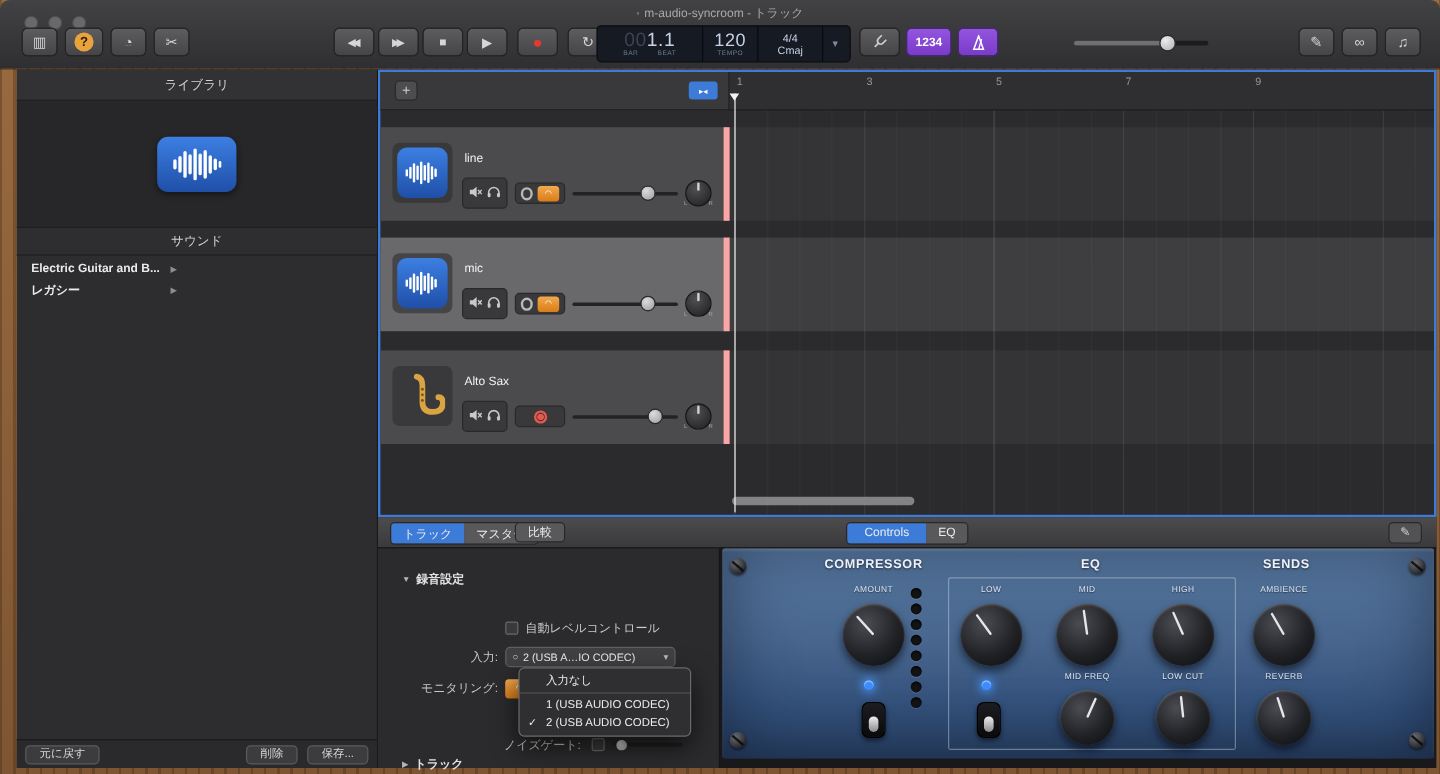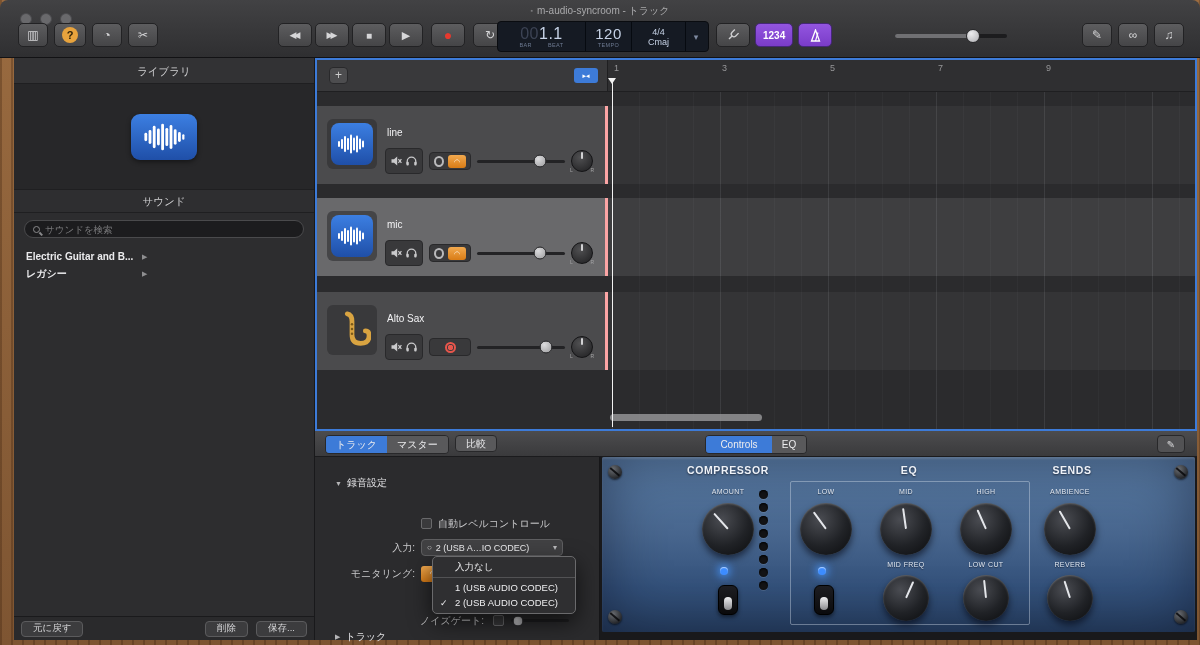--- a/index.html
+++ b/index.html
@@ -56,21 +56,21 @@
 .th-topbar{position:absolute;left:0;top:0;width:291px;height:32px;background:#39393b;border-bottom:1px solid #1f1f21;border-right:1px solid #1f1f21}
 .add-btn{position:absolute;left:12px;top:7px;width:19px;height:17px;background:#4d4d4f;border:1px solid #29292b;border-radius:4px;color:#cecece;font-size:12px;line-height:15px;text-align:center}
 .catch-btn{position:absolute;right:9px;top:8px;width:24px;height:15px;background:#3d7bd8;border-radius:3px;color:#fff;font-size:7px;display:flex;align-items:center;justify-content:center;letter-spacing:0}
 .ruler{position:absolute;left:291px;top:0;right:0;height:32px;background:#2f2f31;border-bottom:1px solid #1f1f21}
 .ruler-num{position:absolute;top:3px;font-size:9px;color:#969698}
 .lane{position:absolute;left:291px;right:0;height:78px;background:#343436}
 .lane.sel{background:#3e3e40}
 .grid{position:absolute;left:291px;top:32px;right:0;bottom:0;pointer-events:none;
  background-image:repeating-linear-gradient(90deg,rgba(205,210,220,.08) 0 1px,transparent 1px 108px),repeating-linear-gradient(90deg,rgba(205,210,220,.035) 0 1px,transparent 1px 27px);
  background-position:4px 0}
-.trow{position:absolute;left:0;width:291px;height:78px;background:#4b4b4d;border-right:3px solid #fca5a5}
+.trow{position:absolute;left:0;width:291px;height:78px;background:#4b4b4d;border-right:5px solid #fca5a5}
 .trow.sel{background:#69696b}
 .ticon{position:absolute;left:10px;top:13px;width:50px;height:50px;background:#39393b;border-radius:6px;display:flex;align-items:center;justify-content:center}
 .trow.sel .ticon{background:#454547}
 .wave-badge{width:42px;height:42px;border-radius:8px;background:linear-gradient(#3c7fe2,#1f4fa8);display:flex;align-items:center;justify-content:center}
 .tname{position:absolute;left:70px;top:21px;font-size:10px;color:#f2f2f4}
 .tctrl{position:absolute;left:68px;top:42px;display:flex;align-items:center;gap:6px}
 .btn-pair{display:flex;gap:4px;background:#39393b;border:1px solid #29292b;border-radius:4px;padding:3px 5px;align-items:center}
 .rec-group{display:flex;gap:4px;background:#39393b;border:1px solid #29292b;border-radius:4px;padding:2px 4px;align-items:center;justify-content:center;width:42px;height:18px}
 .rec-ring{width:11px;height:11px;border-radius:50%;border:2px solid #b9b9bb}
 .rec-ring.on{border-color:#e8564c;background:radial-gradient(circle,#e8564c 0 2.5px,transparent 3px)}
@@ -87,21 +87,21 @@
 
 .sc-region{position:absolute;left:315px;top:431px;right:3px;bottom:5px;background:#19191b;z-index:6}
 .sc-header{position:absolute;left:0;top:0;right:0;height:26px;background:linear-gradient(#4c4c4e,#3a3a3c);border-bottom:1px solid #1b1b1d}
 .segwrap{position:absolute;top:4px;display:flex;border-radius:4px;overflow:hidden;border:1px solid #28282a}
 .seg{height:17px;font-size:10px;display:flex;align-items:center;justify-content:center;color:#ececee;padding:0 10px}
 .seg.sel{background:#3d7bd8}
 .seg.norm{background:#59595b}
 .one-btn{position:absolute;top:4px;height:17px;padding:0 10px;background:#59595b;border:1px solid #28282a;border-radius:4px;font-size:10px;color:#ececee;display:flex;align-items:center}
 .pencil-btn{position:absolute;right:12px;top:4px;width:28px;height:18px;background:#525254;border:1px solid #28282a;border-radius:4px;color:#d8d8da;font-size:10px;display:flex;align-items:center;justify-content:center}
 .sc-left{position:absolute;left:0;top:26px;width:285px;bottom:0;background:#2b2b2d;border-right:1px solid #161618}
-.sec-head{position:absolute;left:20px;font-size:10px;font-weight:normal;color:#e2e2e4;display:flex;align-items:center;gap:5px}
+.sec-head{position:absolute;left:20px;font-size:10px;font-weight:bold;color:#e2e2e4;display:flex;align-items:center;gap:5px}
 .sec-head .tri{font-size:7px;color:#b5b5b7}
 .form-row{position:absolute;left:0;right:8px;height:17px;display:flex;align-items:center}
 .flabel{width:100px;text-align:right;font-size:10px;color:#c9c9cb;margin-right:6px;flex:none}
 .sslider{position:relative;width:144px;height:3px;background:#1e1e20;border-radius:2px}
 .sslider.short{width:58px}
 .sthumb{position:absolute;top:50%;transform:translate(-50%,-50%);width:11px;height:11px;border-radius:50%;background:radial-gradient(circle at 35% 30%,#d8d8da,#97979b);border:1px solid #2a2a2c}
 .chk{width:11px;height:11px;background:#3a3a3c;border:1px solid #69696b;border-radius:2px;flex:none}
 .chklabel{font-size:10px;color:#c9c9cb;margin-left:6px}
 .popup{width:142px;height:17px;background:#414143;border:1px solid #5f5f61;border-radius:4px;display:flex;align-items:center;padding:0 5px;gap:4px;color:#ededef;font-size:9px}
 .popup .circ{font-size:8px;color:#cfcfd1}
@@ -257,24 +257,20 @@
               <rect x="16" y="3.5" width="2" height="13" rx="1"></rect>
               <rect x="19" y="1.5" width="2" height="17" rx="1"></rect>
               <rect x="22" y="4.5" width="2" height="11" rx="1"></rect>
               <rect x="25" y="6.5" width="2" height="7" rx="1"></rect>
               <rect x="28" y="8" width="1.6" height="4" rx="0.8"></rect>
             </g>
         </svg>
       </div>
     </div>
     <div class="sounds-label">サウンド</div>
-    <div class="search">
-      <span class="mag"></span>
-      <input placeholder="サウンドを検索" style="">
-    </div>
     <div class="lib-list">
       <div class="lib-item">
           <span>Electric Guitar and B...</span>
           <span class="chev">▶</span>
         </div>
       <div class="lib-item">
           <span>レガシー</span>
           <span class="chev">▶</span>
         </div>
     </div>
@@ -443,21 +439,21 @@
     <div class="playhead"></div>
     <div class="hscroll"></div>
   </div>
 
   <div class="sc-region">
     <div class="sc-header">
       <div class="segwrap" style="left:10px">
         <div class="seg sel">トラック</div>
         <div class="seg norm">マスター</div>
       </div>
-      <div class="one-btn" style="left:140px">比較</div>
+      <div class="one-btn" style="left:114px">比較</div>
       <div class="segwrap" style="left:390px">
         <div class="seg sel" style="width:66px">Controls</div>
         <div class="seg norm" style="width:34px">EQ</div>
       </div>
       <div class="pencil-btn">
           <span>✎</span>
         </div>
     </div>
 
     <div class="sc-left">

